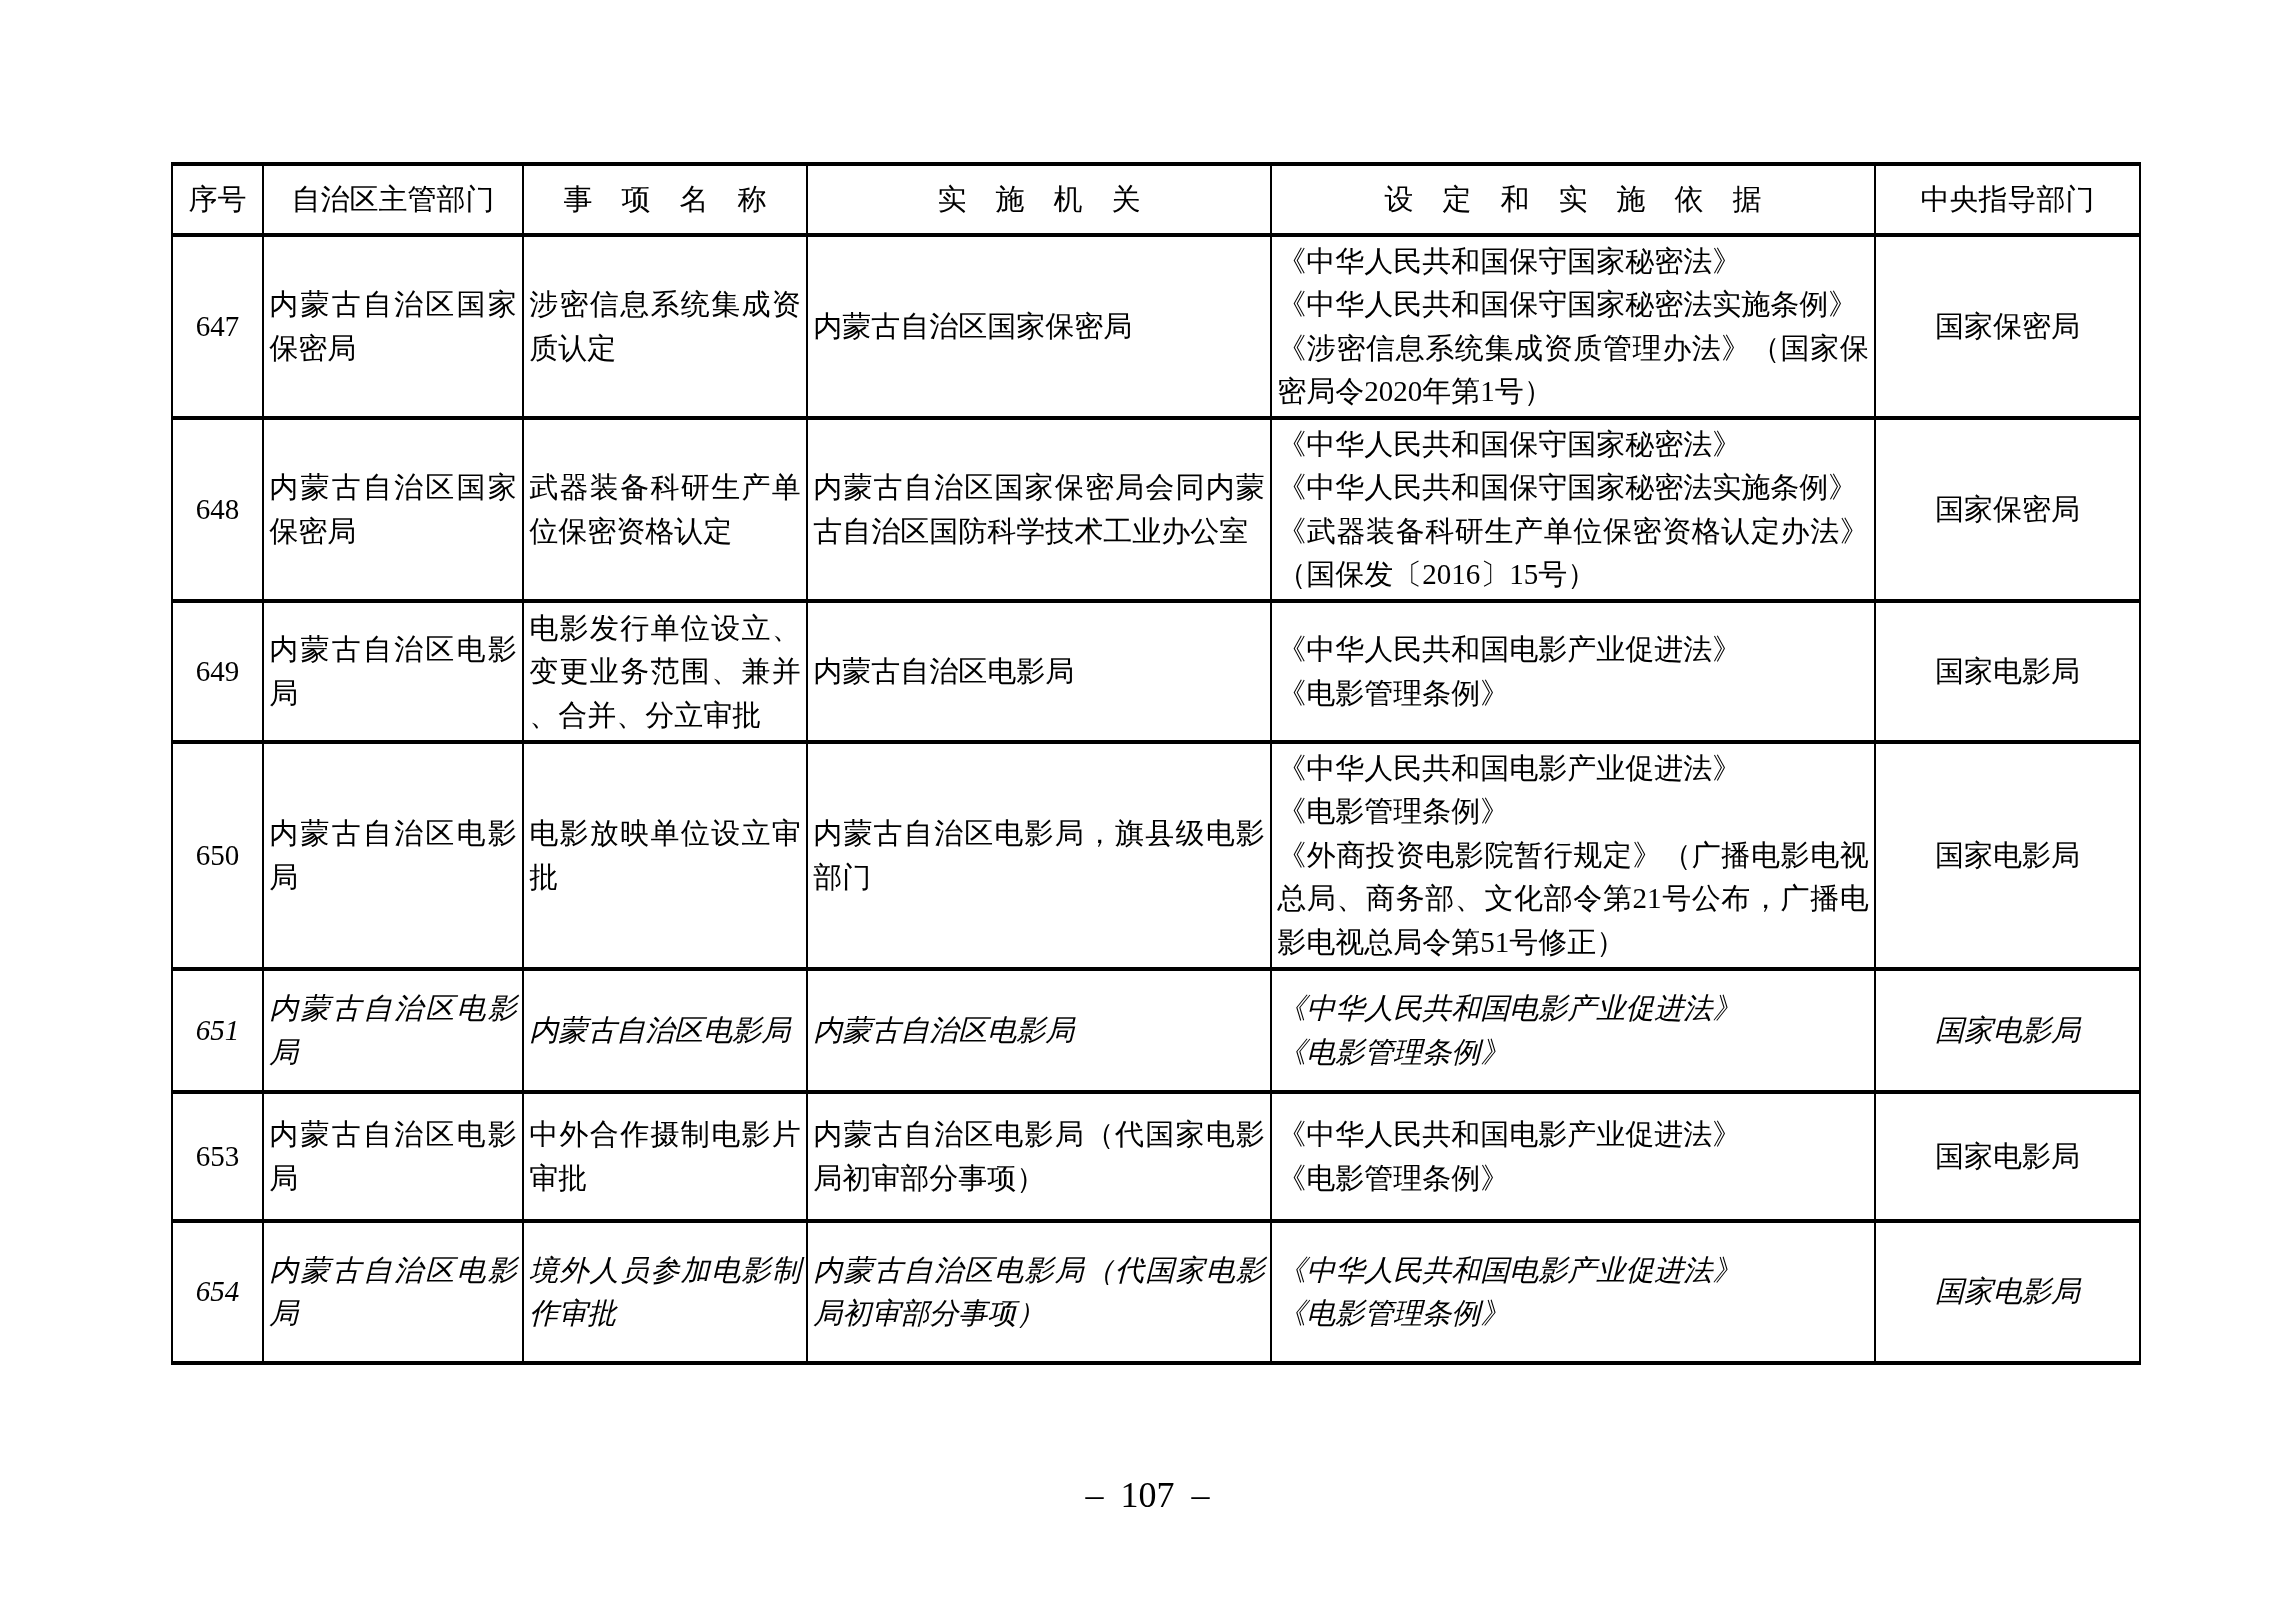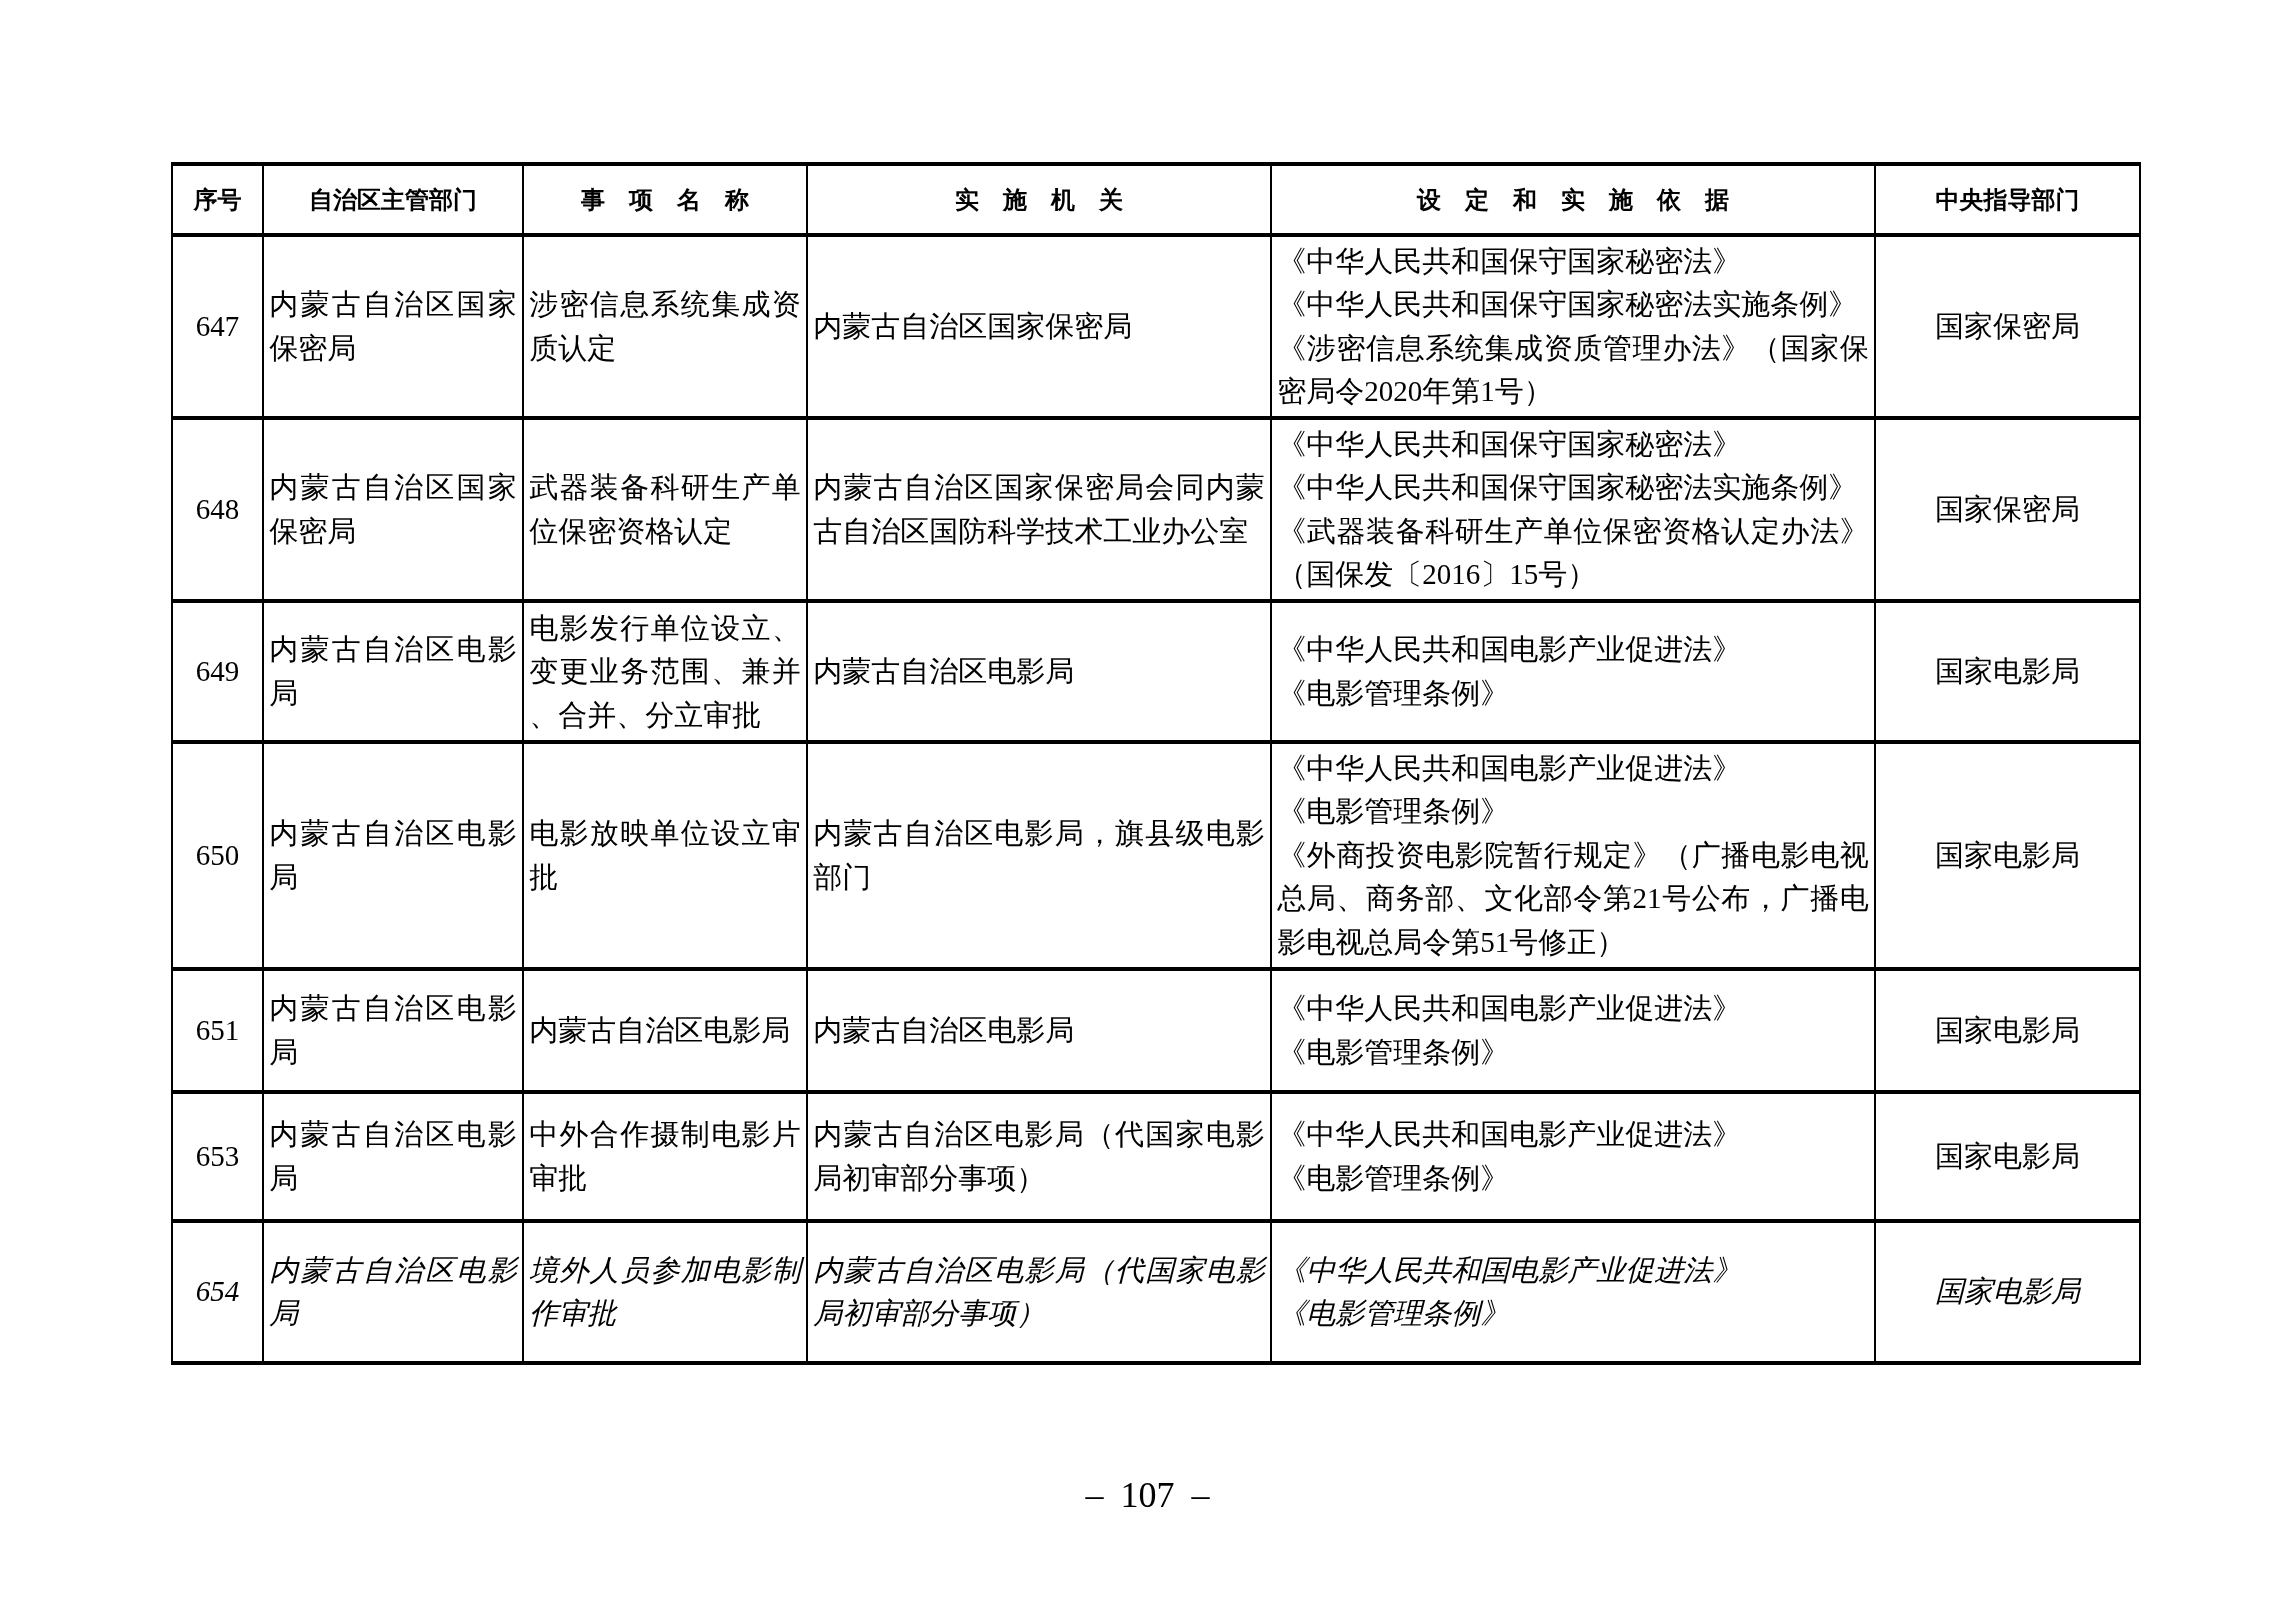--- a/index.html
+++ b/index.html
@@ -4,22 +4,22 @@
 <title>Document Page</title>
 <style>
   html,body{margin:0;padding:0;background:#ffffff;}
   .page{position:relative;width:2295px;height:1623px;background:#ffffff;overflow:hidden;
         font-family:"Liberation Serif","DejaVu Serif",serif;color:#000;}
   table.items{position:absolute;left:171px;top:162px;width:1968px;
               border-collapse:collapse;table-layout:fixed;}
   th,td{border:2.6px solid #000;border-top-width:4.6px;border-bottom-width:4.6px;
         vertical-align:middle;box-sizing:border-box;overflow:hidden;}
   thead tr{height:71px;}
-  th{font-family:"Liberation Sans","DejaVu Sans",sans-serif;font-weight:bold;
-     font-size:24px;text-align:center;padding:0 3px;}
+  th{font-family:"Liberation Sans","DejaVu Sans",sans-serif;font-weight:normal;
+     font-size:29px;text-align:center;padding:0 3px;}
   td{font-size:29px;line-height:1.5;padding:2.6px 5.2px;}
   td.c-no,td.c-central{text-align:center;padding:2.6px 1.3px;}
   td.c-dept,td.c-item,td.c-agency,td.c-basis{
      text-align:justify;text-justify:inter-character;
      word-break:break-all;line-break:anywhere;}
   .basis-line{text-align:justify;text-justify:inter-character;
      word-break:break-all;line-break:anywhere;}
   .footer{position:absolute;left:0;top:1474px;width:100%;text-align:center;
           font-size:36px;word-spacing:7.9px;}
 </style>
@@ -88,21 +88,21 @@
       <td class="c-dept">内蒙古自治区电影局</td>
       <td class="c-item">电影放映单位设立审批</td>
       <td class="c-agency">内蒙古自治区电影局，旗县级电影部门</td>
       <td class="c-basis">
             <div class="basis-line">《中华人民共和国电影产业促进法》</div>
             <div class="basis-line">《电影管理条例》</div>
             <div class="basis-line">《外商投资电影院暂行规定》（广播电影电视总局、商务部、文化部令第21号公布，广播电影电视总局令第51号修正）</div>
           </td>
       <td class="c-central">国家电影局</td>
     </tr>
-        <tr style="height: 123px;">
+        <tr style="height: 123px; font-style: italic;">
       <td class="c-no">651</td>
       <td class="c-dept">内蒙古自治区电影局</td>
       <td class="c-item">内蒙古自治区电影局</td>
       <td class="c-agency">内蒙古自治区电影局</td>
       <td class="c-basis">
             <div class="basis-line">《中华人民共和国电影产业促进法》</div>
             <div class="basis-line">《电影管理条例》</div>
           </td>
       <td class="c-central">国家电影局</td>
     </tr>

